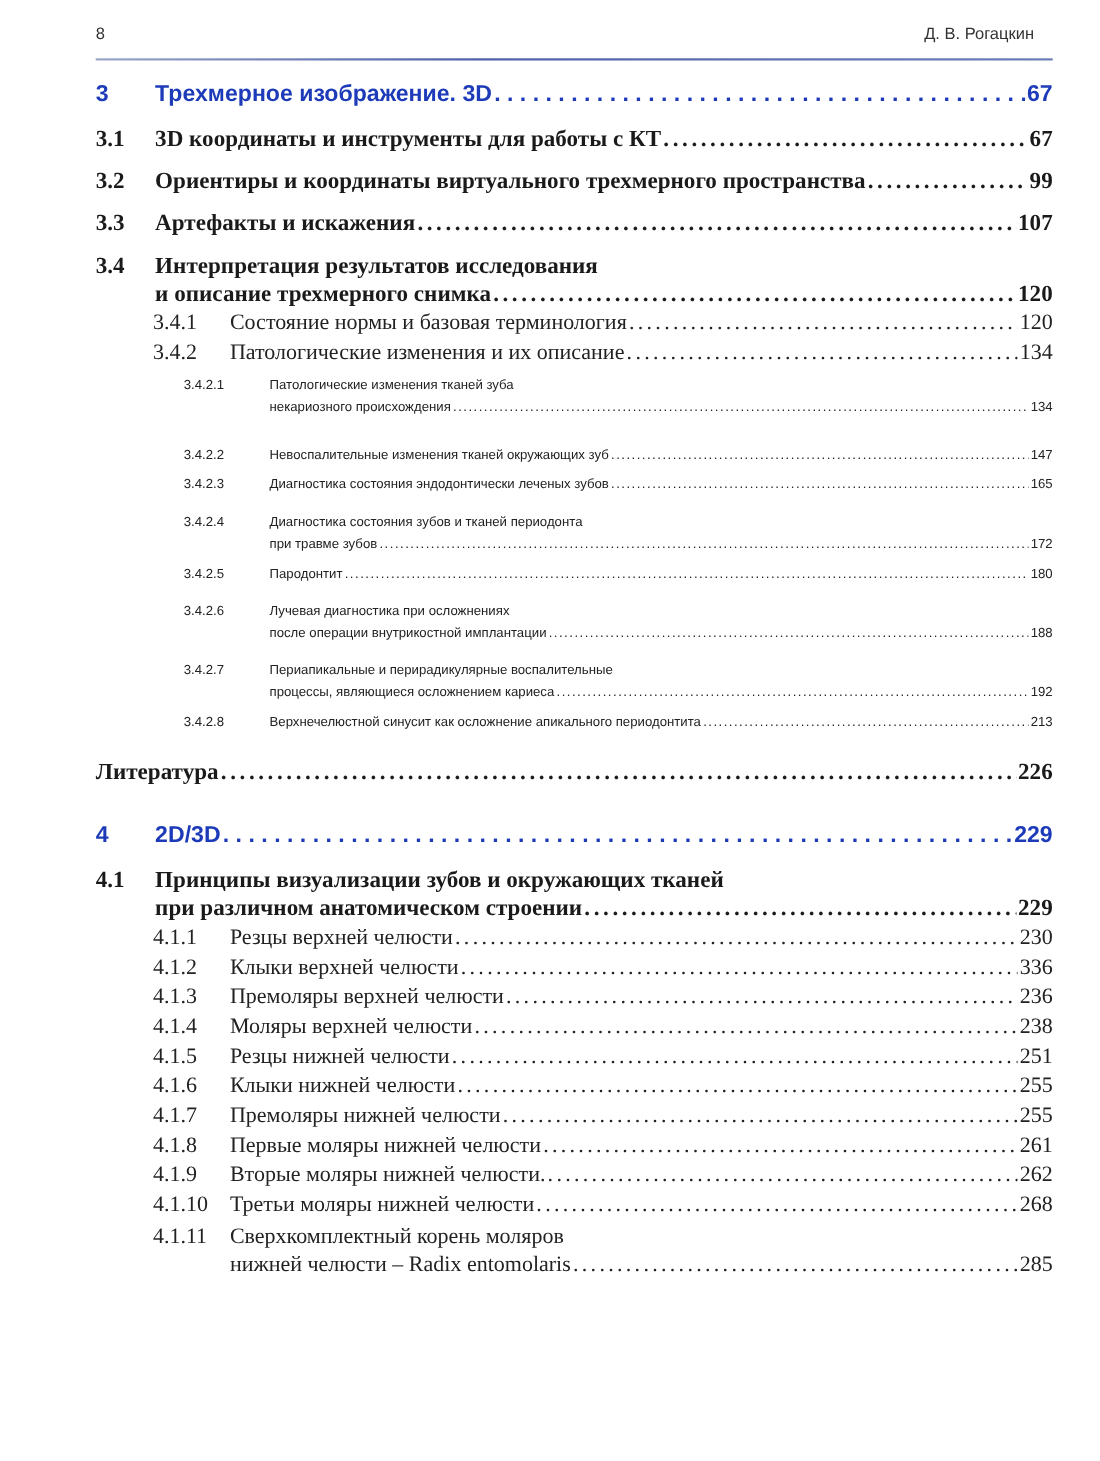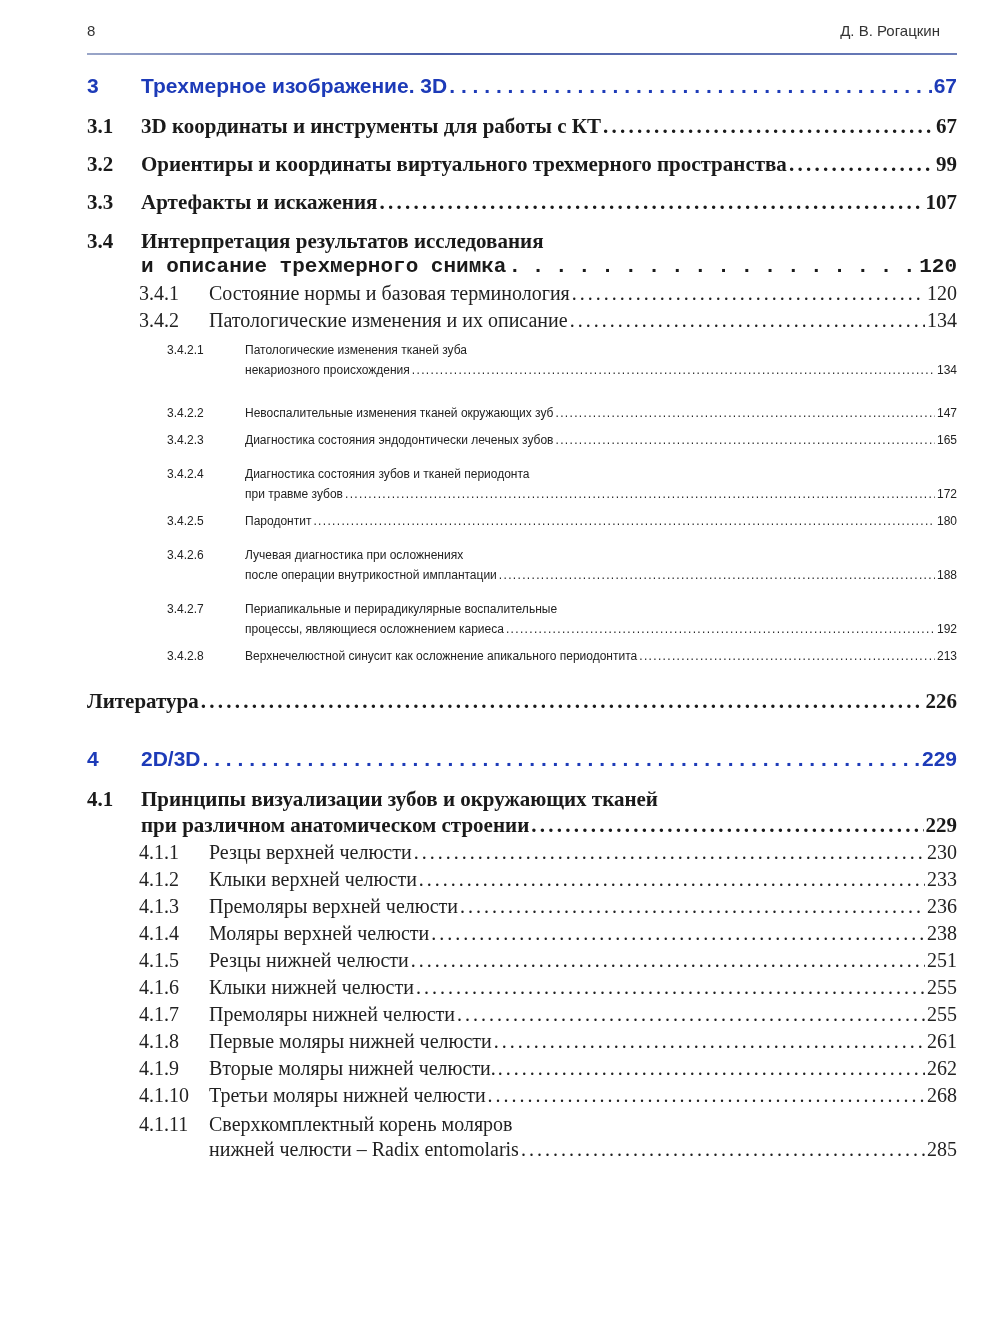--- a/index.html
+++ b/index.html
@@ -76,21 +76,21 @@
     <span class="title">Артефакты и искажения</span>
     <span class="leader"></span>
     <span class="page">107</span>
   </div>
 
   <div class="section two-line" style="height:54px;">
     <div class="first" style="height:27px;">
       <span class="num" style="width:54px;">3.4</span>
       <span>Интерпретация результатов исследования</span>
     </div>
-    <div class="second row" style="padding-left:54px;font-family:Liberation Mono, monospace;">
+    <div class="second row" style="padding-left:54px;">
       <span class="title">и описание трехмерного снимка</span>
       <span class="leader"></span>
       <span class="page">120</span>
     </div>
   </div>
 
   <div class="row sub">
     <span class="num">3.4.1</span>
     <span class="title">Состояние нормы и базовая терминология</span>
     <span class="leader"></span>
@@ -208,21 +208,21 @@
   <div class="row sub">
     <span class="num">4.1.1</span>
     <span class="title">Резцы верхней челюсти</span>
     <span class="leader"></span>
     <span class="page">230</span>
   </div>
   <div class="row sub">
     <span class="num">4.1.2</span>
     <span class="title">Клыки верхней челюсти</span>
     <span class="leader"></span>
-    <span class="page">233</span>
+    <span class="page">336</span>
   </div>
   <div class="row sub">
     <span class="num">4.1.3</span>
     <span class="title">Премоляры верхней челюсти</span>
     <span class="leader"></span>
     <span class="page">236</span>
   </div>
   <div class="row sub">
     <span class="num">4.1.4</span>
     <span class="title">Моляры верхней челюсти</span>

